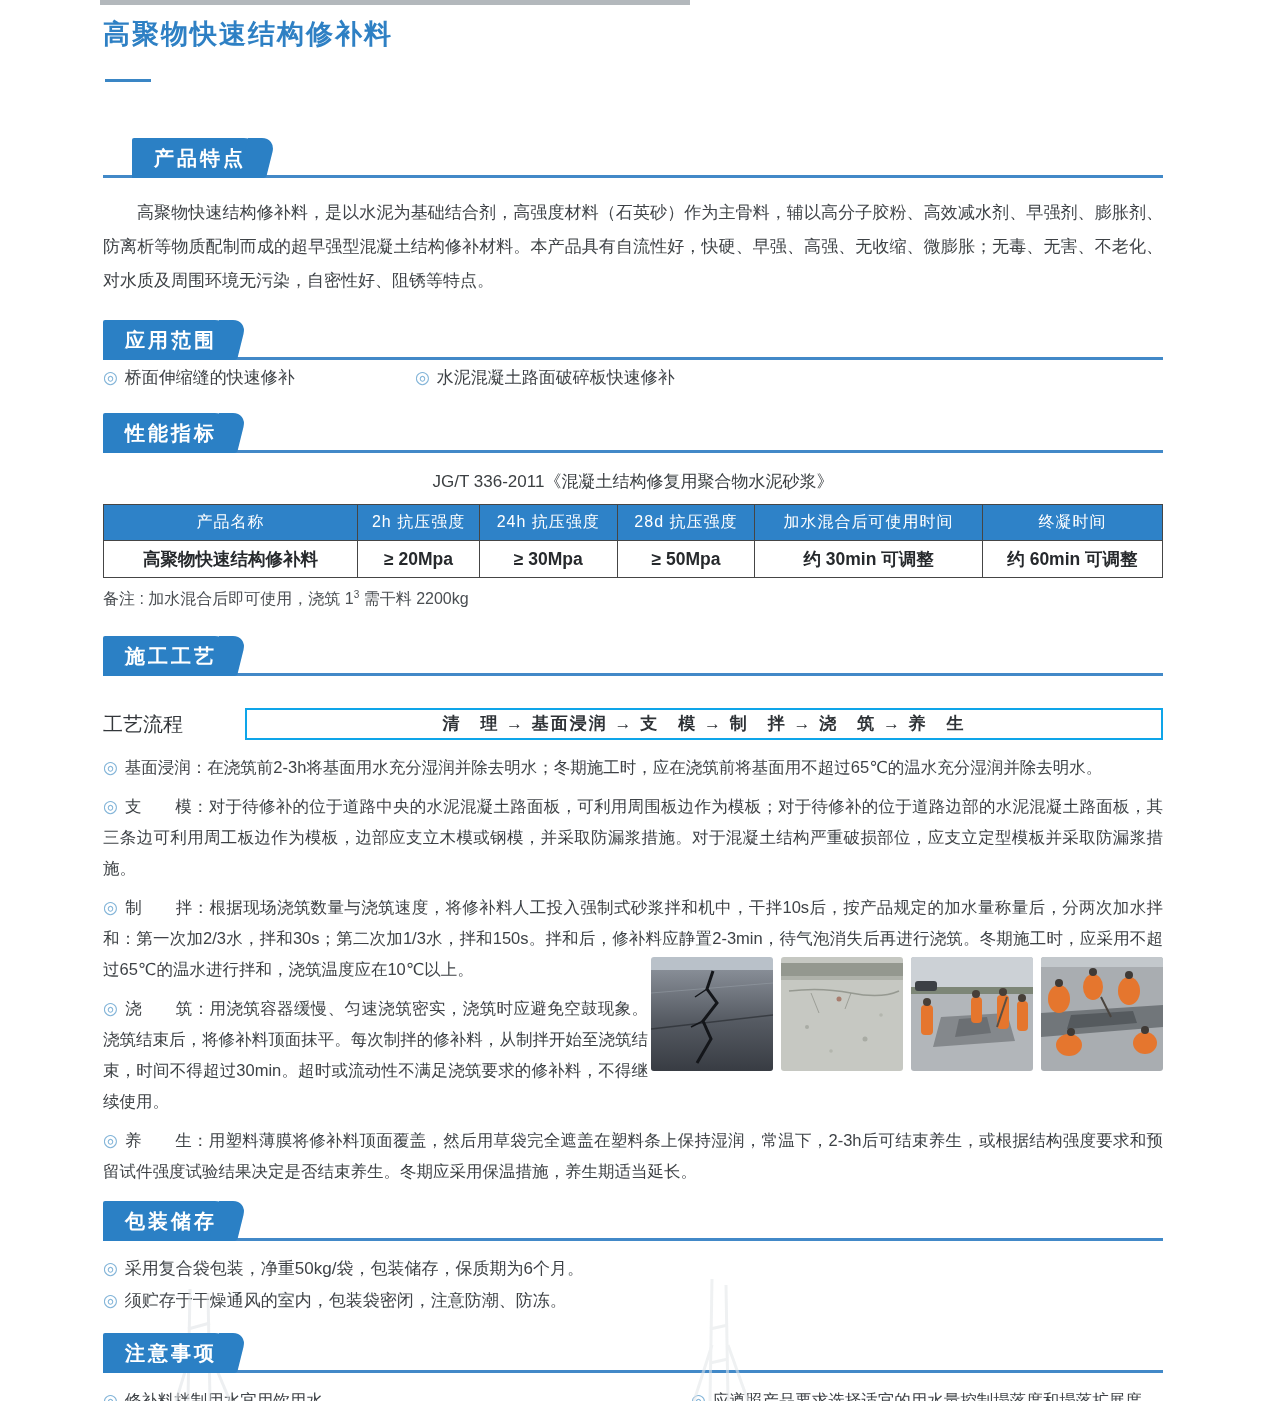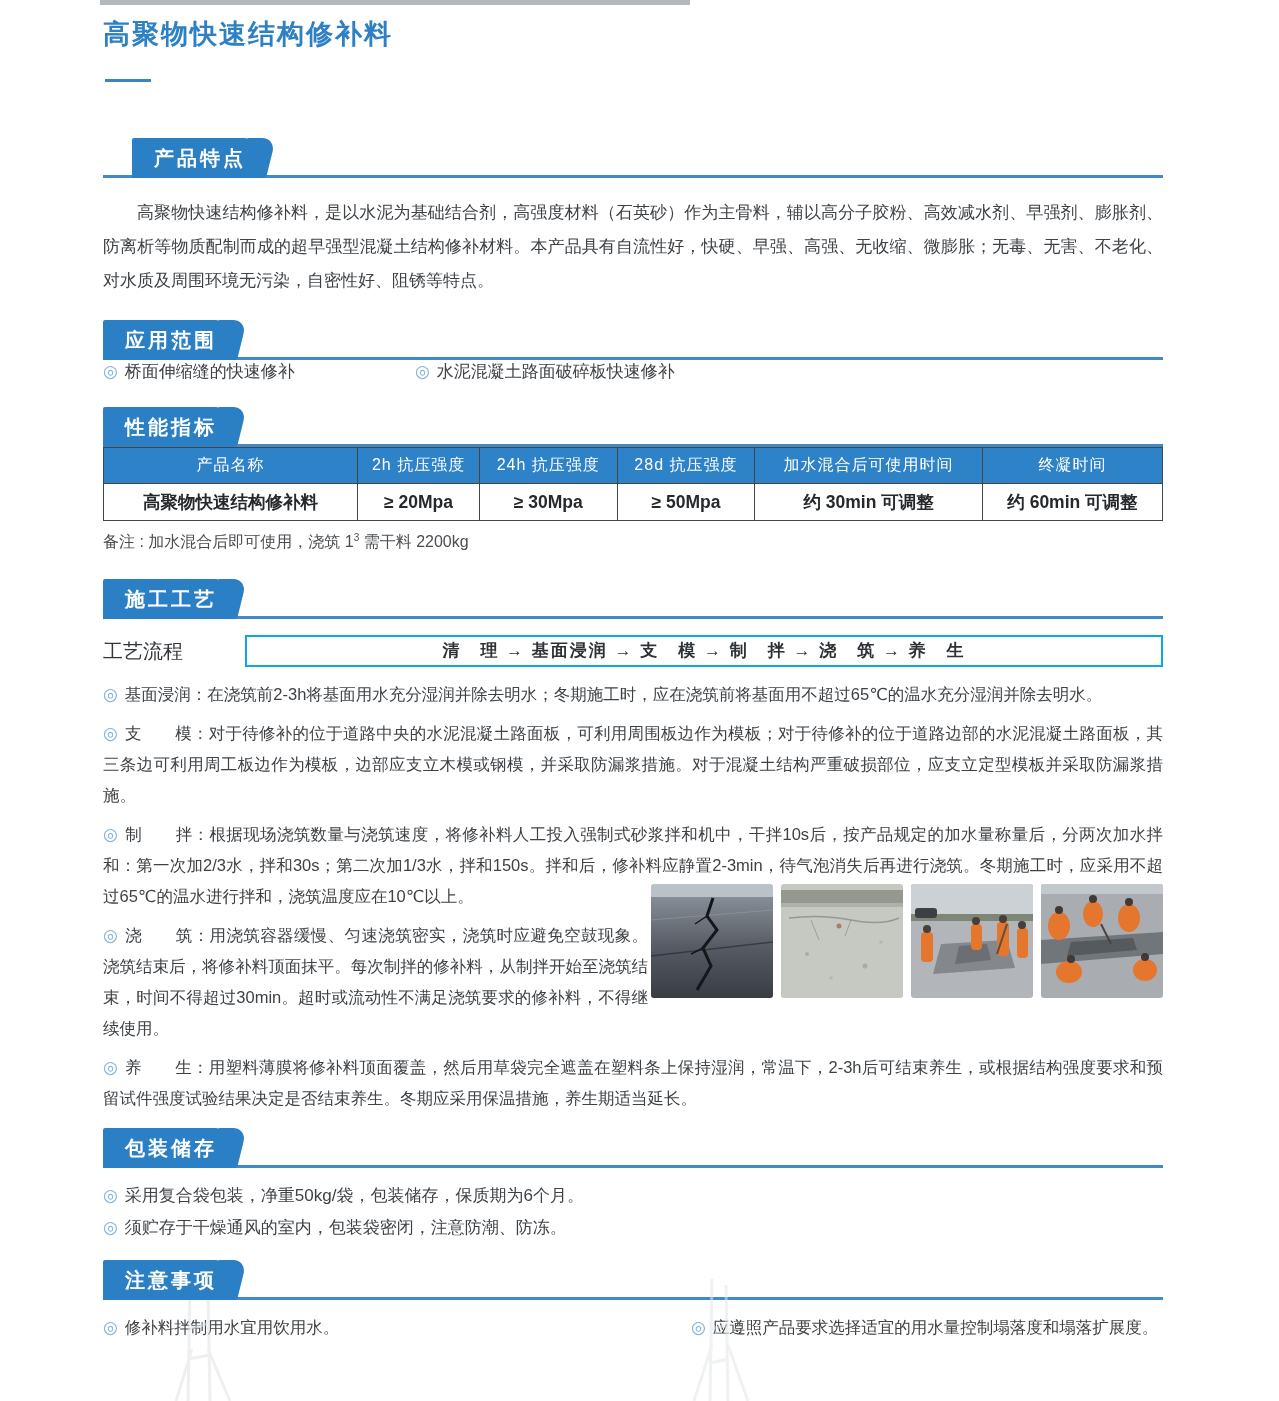--- a/index.html
+++ b/index.html
@@ -15,37 +15,37 @@
   .sec-head::after { content: ""; position: absolute; left: 0; right: 0; bottom: 0; height: 3px; background: #4289c8; }
   .tab { position: relative; display: inline-block; height: 40px; line-height: 40px; background: #2b80c5;
          color: #fff; font-weight: bold; font-size: 20px; letter-spacing: 3px; padding: 0 12px 0 22px;
          border-radius: 2px 14px 0 0; z-index: 1; }
   .tab::after { content: ""; position: absolute; right: -13px; top: 0; height: 100%; width: 28px; background: #2b80c5;
                 transform: skewX(-14deg); border-radius: 0 14px 3px 0; z-index: -1; }
 
   .body-para { margin-top: 18px; font-size: 17px; line-height: 34px; text-align: justify; text-indent: 2em; color: #3e4246; }
 
   .sec-applications .sec-head { margin-top: 22px; }
-  .app-items { display: flex; margin-top: 0; font-size: 17px; color: #3e4246; align-items: center; }
+  .app-items { display: flex; margin-top: 6px; font-size: 17px; color: #3e4246; align-items: center; }
   .app-items .bullet-item:first-child { width: 312px; }
 
   .ring { color: #82b4d8; font-size: 17px; margin-right: 7px; }
 
   .sec-performance .sec-head { margin-top: 24px; }
   .standard-line { margin: 17px 0 11px; text-align: center; font-size: 17px; color: #3c4043; }
   table.perf { width: 100%; border-collapse: collapse; table-layout: fixed; }
   table.perf th { background: #2e82c8; color: #fff; font-size: 16px; font-weight: normal; padding: 7px 2px;
                   border: 1px solid #454545; letter-spacing: 1px; }
   table.perf td { font-size: 17.5px; color: #26292c; font-weight: 600; text-align: center; padding: 6px 2px;
                   border: 1px solid #454545; }
   .note-line { margin-top: 11px; font-size: 16px; color: #4a4e52; }
   .note-line sup { font-size: 10px; }
 
   .sec-process .sec-head { margin-top: 26px; }
-  .flow-row { display: flex; align-items: center; margin-top: 16px; }
+  .flow-row { display: flex; align-items: center; margin-top: 32px; }
   .flow-label { font-size: 20px; color: #33373b; width: 142px; flex: none; }
   .flow-box { flex: 1; border: 2px solid #0ea5e9; height: 32px; line-height: 28px; text-align: center;
               font-size: 17px; font-weight: bold; color: #2e3236; letter-spacing: 2px; }
   .steps-wrap { position: relative; margin-top: 12px; }
   .step { font-size: 16.5px; line-height: 31px; text-align: justify; color: #3e4246; margin-bottom: 8px; }
   .step.narrow { max-width: 545px; }
   .photos { position: absolute; top: 205px; right: 0; width: 512px; display: flex; gap: 8px; background: #fff; }
   .photos svg { display: block; border-radius: 3px; }
 
   .sec-packaging .sec-head { margin-top: 14px; }
@@ -84,20 +84,21 @@
     <div class="app-items">
       <div class="bullet-item"><span class="ring">◎</span><span>桥面伸缩缝的快速修补</span></div>
       <div class="bullet-item"><span class="ring">◎</span><span>水泥混凝土路面破碎板快速修补</span></div>
     </div>
   </section>
 
   <section class="sec-performance">
     <div class="sec-head">
       <span class="tab"><span>性能指标</span></span>
     </div>
+    <p class="standard-line">JG/T 336-2011《混凝土结构修复用聚合物水泥砂浆》</p>
     <table class="perf">
       <colgroup>
         <col style="width:24%">
           <col style="width:11.5%">
           <col style="width:13%">
           <col style="width:13%">
           <col style="width:21.5%">
           <col style="width:17%">
       </colgroup>
       <thead>

